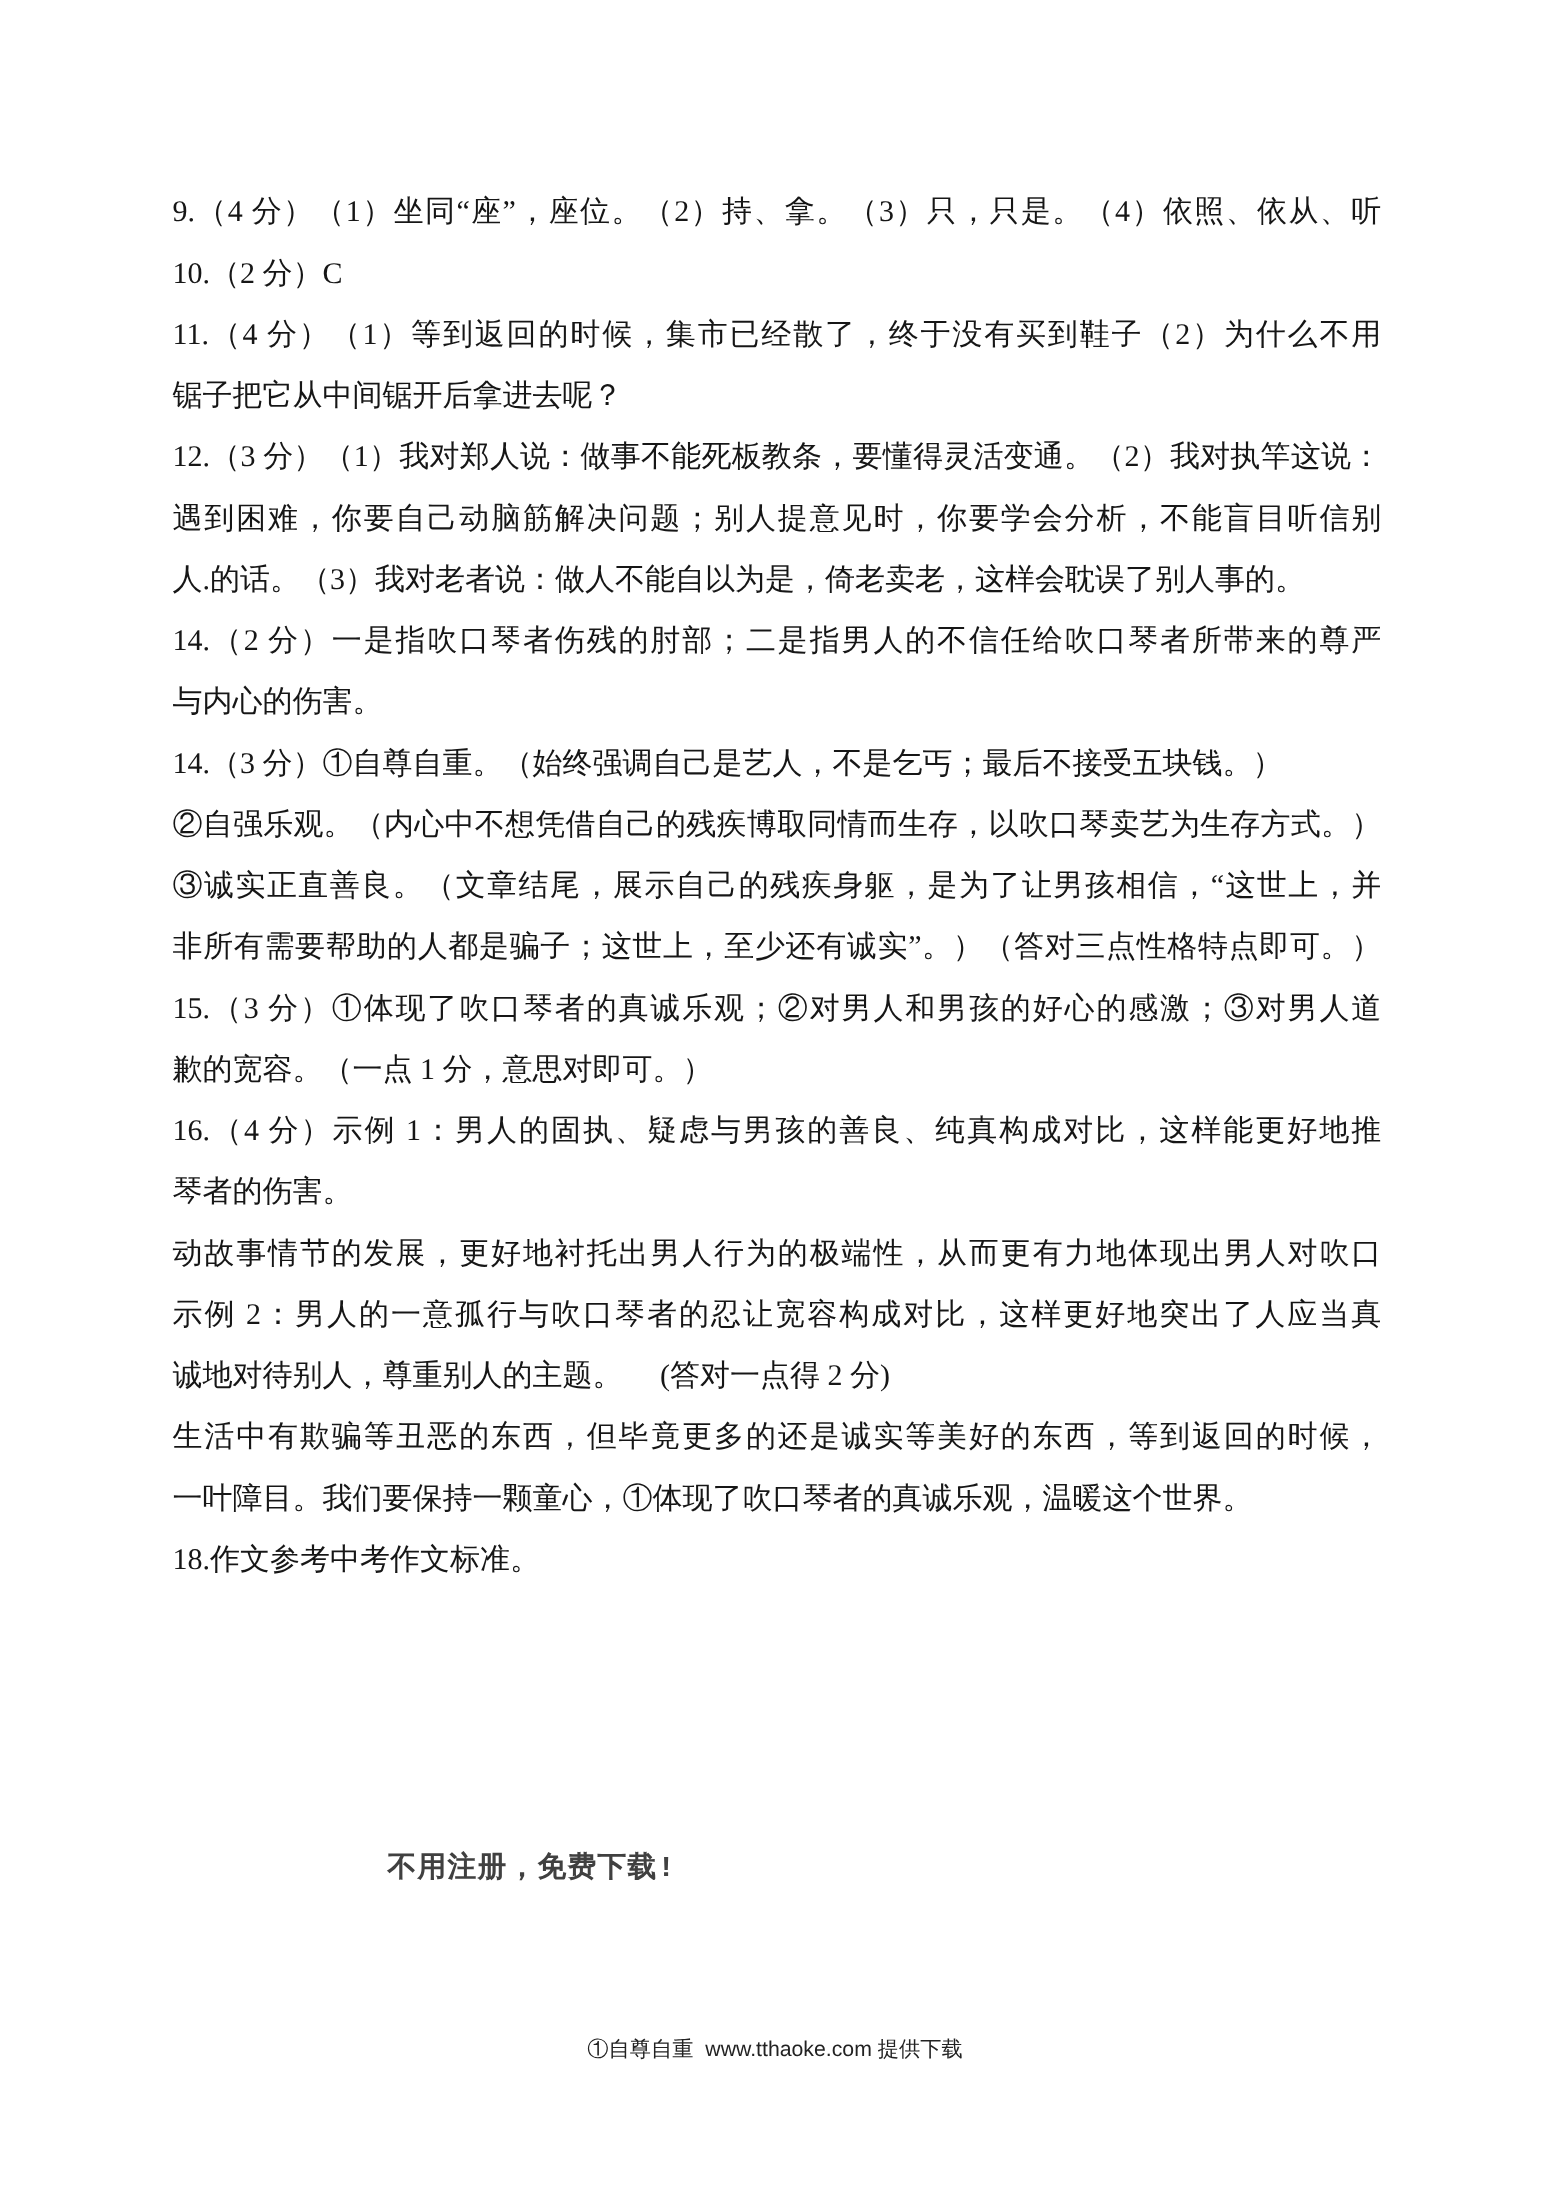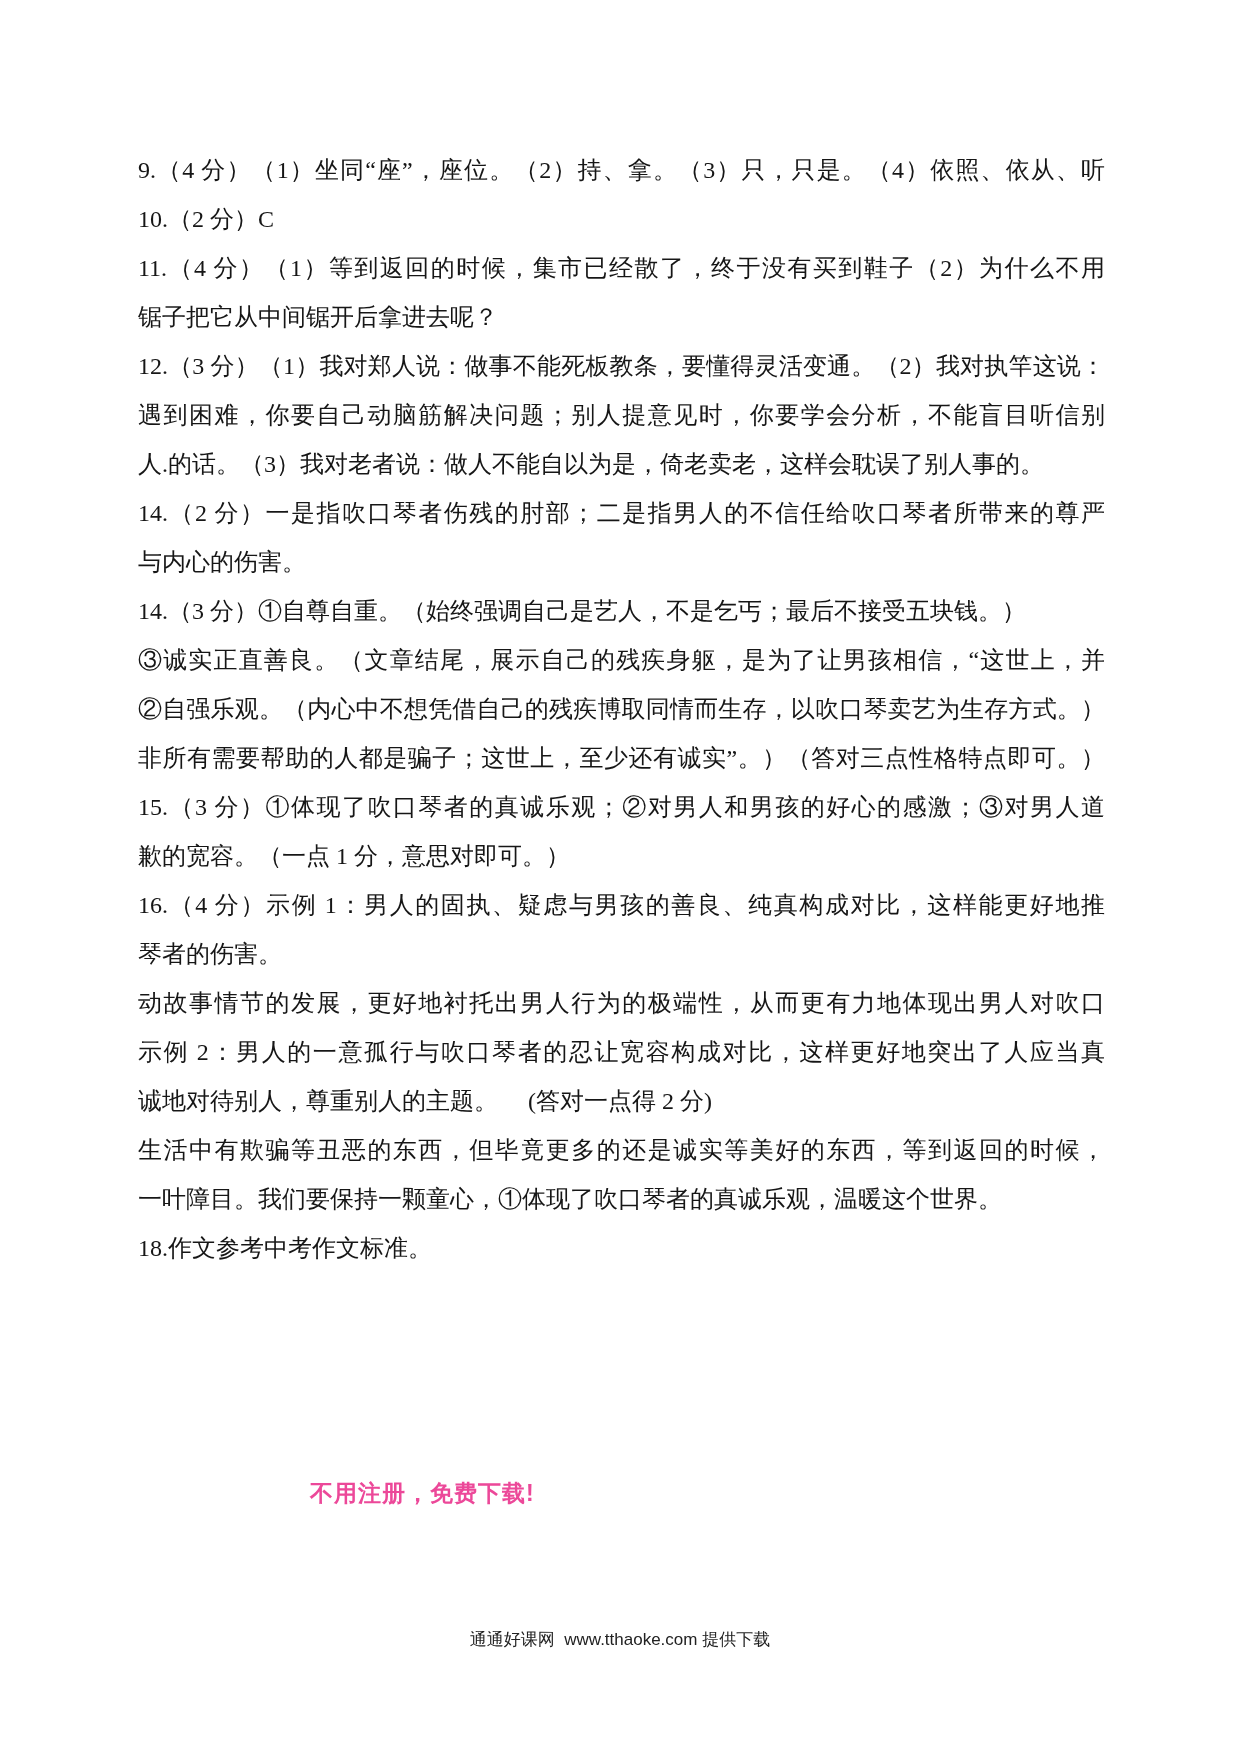--- a/index.html
+++ b/index.html
@@ -30,22 +30,22 @@
     text-align-last: justify;
     white-space: normal;
   }
   .promo {
     position: absolute;
     left: 310px;
     top: 1478px;
     font-size: 23px;
     font-weight: bold;
     letter-spacing: 1px;
-    font-family: Liberation Sans, sans-serif;
-    color: #ec4899;
+    font-family: Liberation Mono, monospace;
+    color: #404040;
     white-space: pre;
   }
   .footer {
     position: absolute;
     left: 0;
     top: 1628px;
     width: 100%;
     text-align: center;
     font-size: 17px;
     color: #222222;
@@ -61,29 +61,29 @@
       <div class="line j">9.（4 分）（1）坐同“座”，座位。（2）持、拿。（3）只，只是。（4）依照、依从、听从。</div>
       <div class="line">10.（2 分）C</div>
       <div class="line j">11.（4 分）（1）等到返回的时候，集市已经散了，终于没有买到鞋子（2）为什么不用</div>
       <div class="line">锯子把它从中间锯开后拿进去呢？</div>
       <div class="line j">12.（3 分）（1）我对郑人说：做事不能死板教条，要懂得灵活变通。（2）我对执竿这说：</div>
       <div class="line j">遇到困难，你要自己动脑筋解决问题；别人提意见时，你要学会分析，不能盲目听信别</div>
       <div class="line">人.的话。（3）我对老者说：做人不能自以为是，倚老卖老，这样会耽误了别人事的。</div>
       <div class="line j">14.（2 分）一是指吹口琴者伤残的肘部；二是指男人的不信任给吹口琴者所带来的尊严</div>
       <div class="line">与内心的伤害。</div>
       <div class="line">14.（3 分）①自尊自重。（始终强调自己是艺人，不是乞丐；最后不接受五块钱。）</div>
+      <div class="line j">②自强乐观。（内心中不想凭借自己的残疾博取同情而生存，以吹口琴卖艺为生存方式。）</div>
       <div class="line j">③诚实正直善良。（文章结尾，展示自己的残疾身躯，是为了让男孩相信，“这世上，并</div>
-      <div class="line j">②自强乐观。（内心中不想凭借自己的残疾博取同情而生存，以吹口琴卖艺为生存方式。）</div>
       <div class="line j">非所有需要帮助的人都是骗子；这世上，至少还有诚实”。）（答对三点性格特点即可。）</div>
       <div class="line j">15.（3 分）①体现了吹口琴者的真诚乐观；②对男人和男孩的好心的感激；③对男人道</div>
       <div class="line">歉的宽容。（一点 1 分，意思对即可。）</div>
       <div class="line j">16.（4 分）示例 1：男人的固执、疑虑与男孩的善良、纯真构成对比，这样能更好地推</div>
       <div class="line">琴者的伤害。</div>
       <div class="line j">动故事情节的发展，更好地衬托出男人行为的极端性，从而更有力地体现出男人对吹口</div>
       <div class="line j">示例 2：男人的一意孤行与吹口琴者的忍让宽容构成对比，这样更好地突出了人应当真</div>
       <div class="line">诚地对待别人，尊重别人的主题。　 (答对一点得 2 分)</div>
       <div class="line j">生活中有欺骗等丑恶的东西，但毕竟更多的还是诚实等美好的东西，等到返回的时候，</div>
       <div class="line">一叶障目。我们要保持一颗童心，①体现了吹口琴者的真诚乐观，温暖这个世界。</div>
       <div class="line">18.作文参考中考作文标准。</div>
     </div>
   <div class="promo">不用注册，免费下载!</div>
-  <div class="footer">通通好课网  www.tthaoke.com 提供下载</div>
+  <div class="footer">①自尊自重  www.tthaoke.com 提供下载</div>
 </div>
 
 </body></html>

